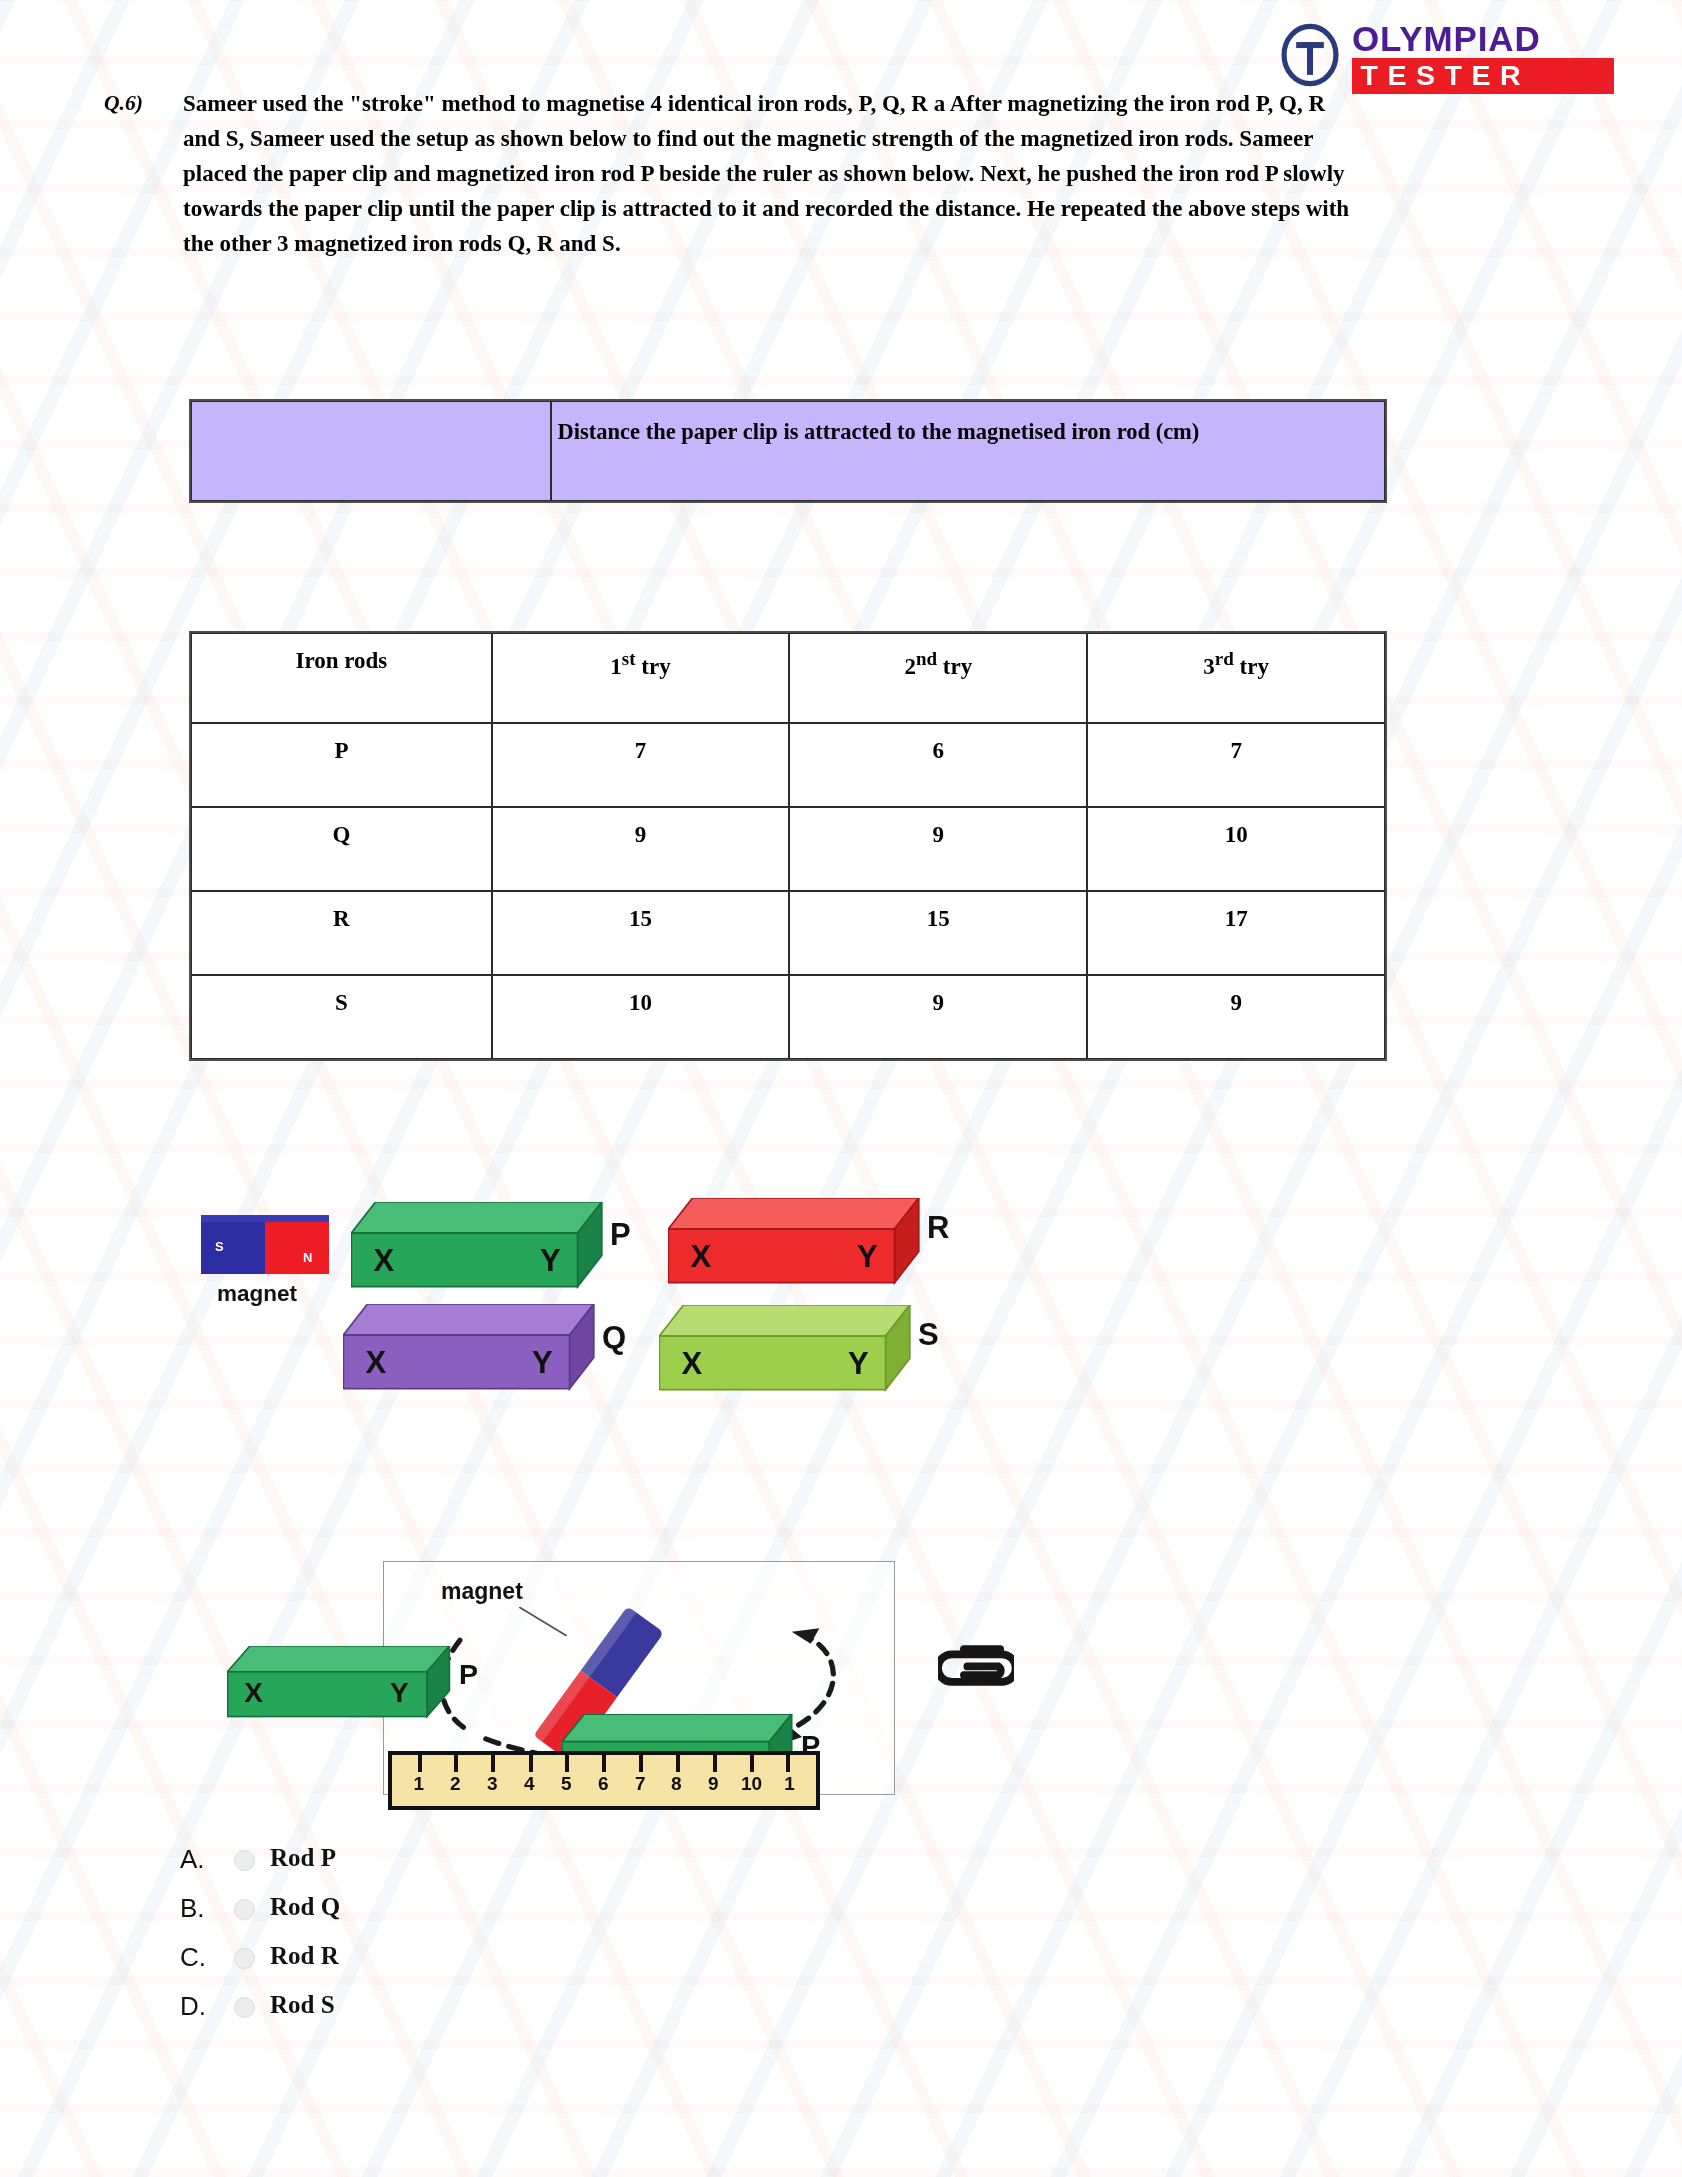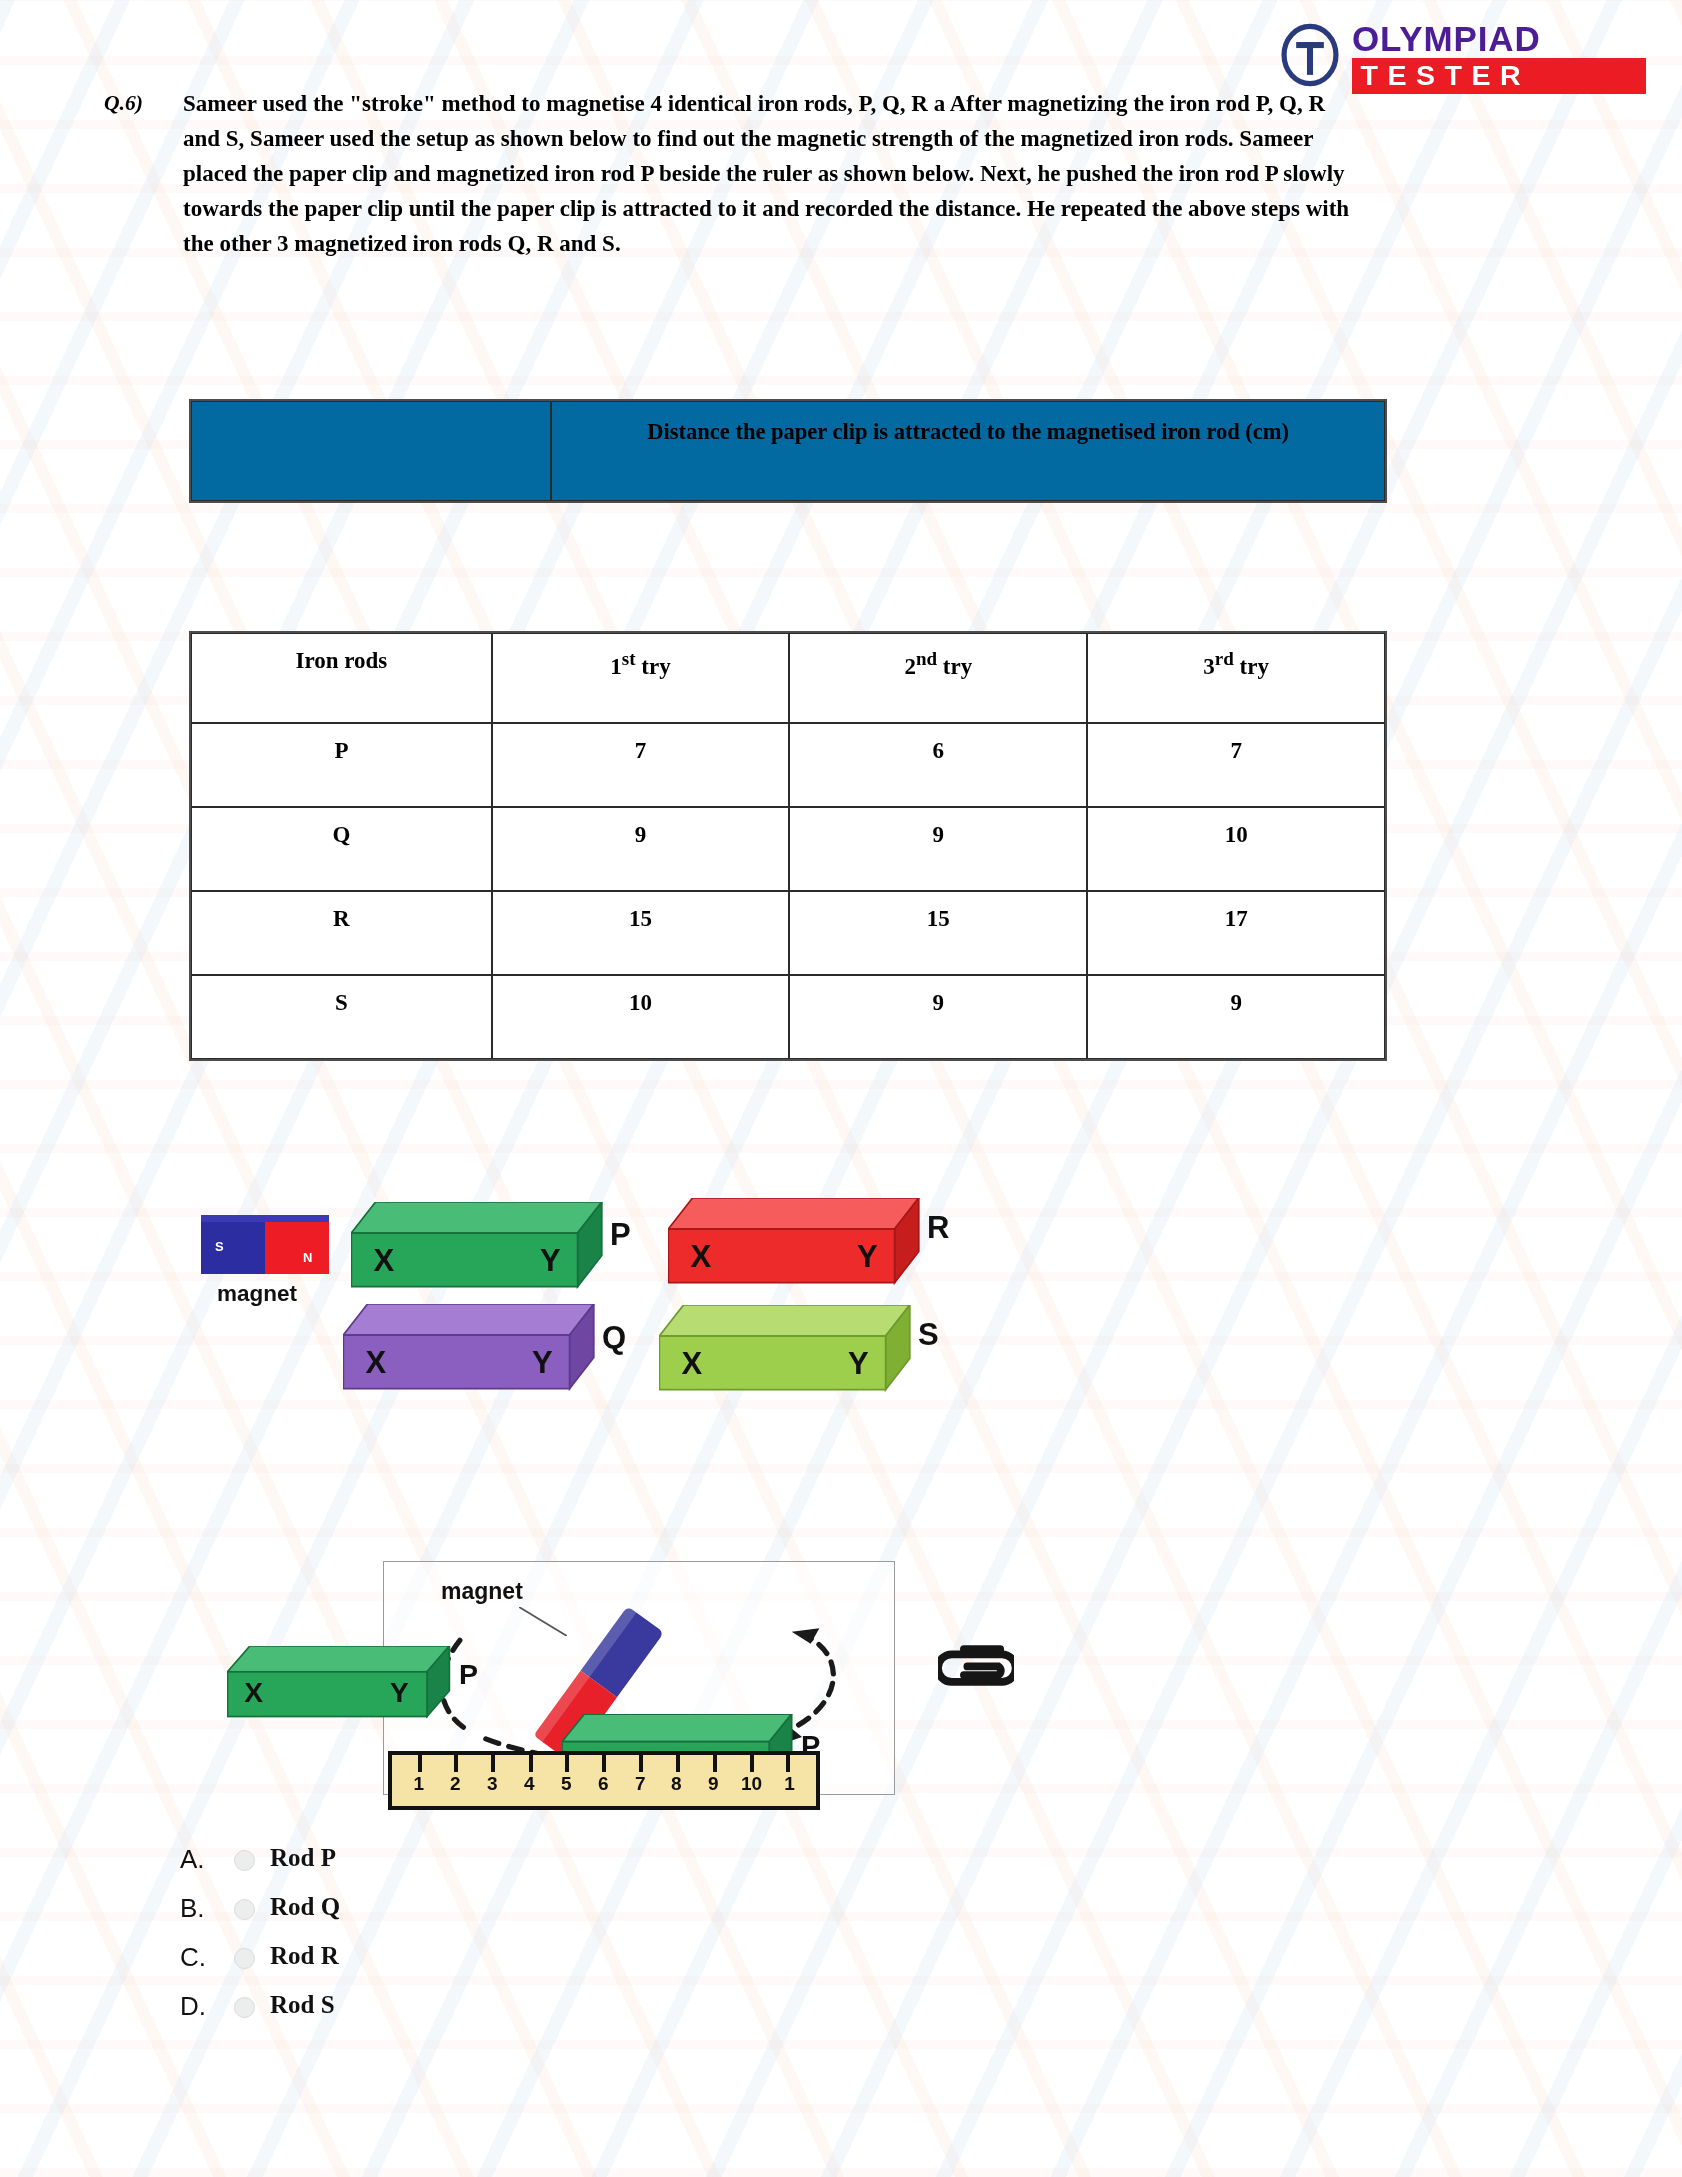--- a/index.html
+++ b/index.html
@@ -29,42 +29,42 @@
   .logo-text{position:absolute;left:81px;top:5.2px;width:311px;}
   .logo-olympiad{
     font-family:"Liberation Sans", sans-serif;
     font-weight:bold;font-size:35px;letter-spacing:0.9px;
     color:#4c1d95;line-height:36px;
   }
   .logo-tester{
     margin-top:1.7px;background:#ec1c24;color:#ffffff;
     font-family:"Liberation Sans", sans-serif;
     font-weight:bold;font-size:28.5px;letter-spacing:9.5px;
-    padding:2.6px 0 4.3px 8.6px;line-height:29px;width:294px;
+    padding:2.6px 0 4.3px 8.6px;line-height:29px;width:262px;
     box-sizing:border-box;
   }
 
   
   .qnum{
     position:absolute;left:104px;top:91px;
     font-family:"Liberation Serif", serif;
     font-style:italic;font-weight:bold;font-size:21.6px;color:#000;
   }
   .qbody{
     position:absolute;left:183px;top:86px;width:1176px;
     font-family:"Liberation Serif", serif;
     font-weight:bold;font-size:23px;line-height:35px;
     color:#000;text-align:left;
   }
 
   
   .tbl1{
     position:absolute;left:189px;top:399px;width:1198px;
     border-collapse:separate;border-spacing:0;
-    border:2.6px double #4d4d4d;background:#0369a1;text-align:center;
+    border:2.6px double #4d4d4d;background:#c4b5fd;
   }
   .tbl1 td{
     border:1.7px solid #2b2b2b;
     font-family:"Liberation Serif", serif;
     font-weight:bold;font-size:22.5px;line-height:35px;
     color:#000;vertical-align:top;
     padding:12px 5.2px 19px 5.2px;
     height:67px;
   }
   .tbl1 .c1{width:348px;}

